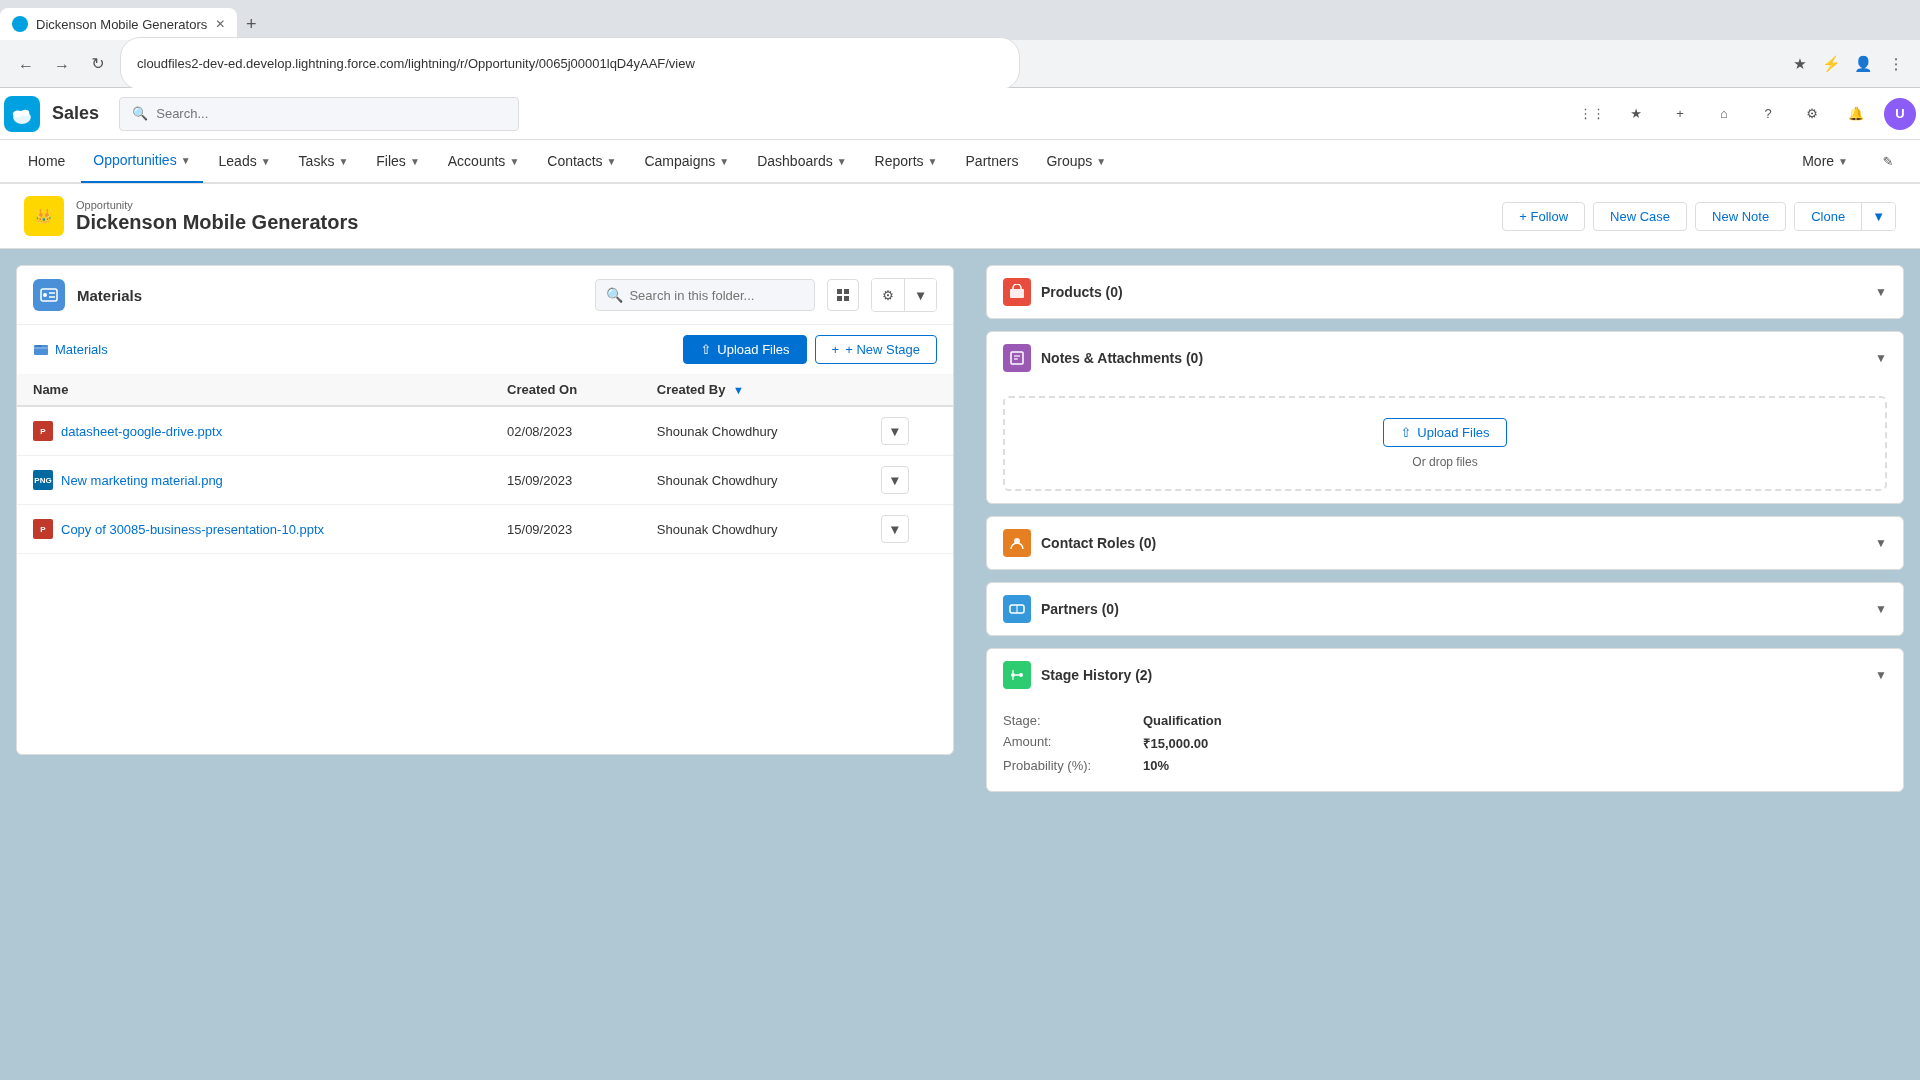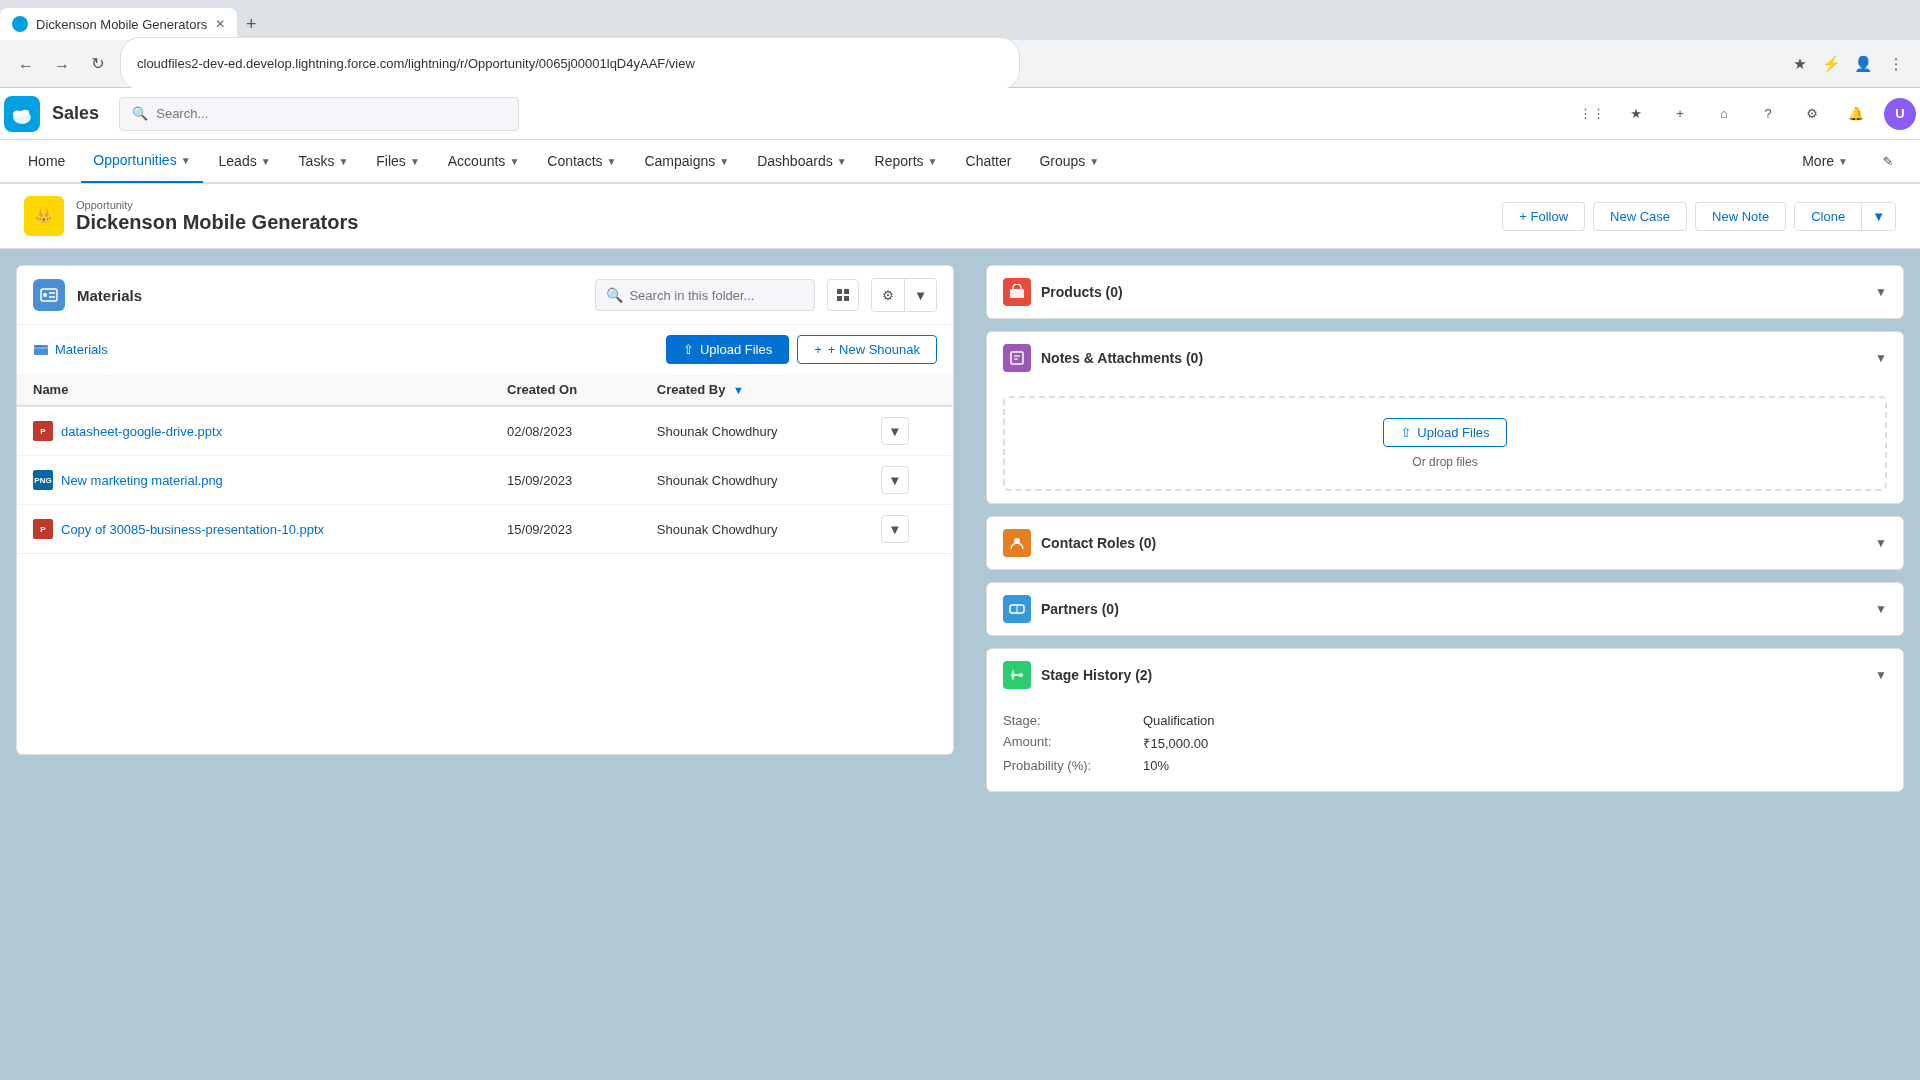--- a/index.html
+++ b/index.html
@@ -90,21 +90,21 @@
     .sf-partners-icon { background: #3498db; }
     .sf-stage-icon { background: #2ecc71; }
 
     .sf-upload-area { margin: 12px 16px; border: 2px dashed #ddd; border-radius: 6px; padding: 20px; display: flex; flex-direction: column; align-items: center; gap: 8px; cursor: pointer; }
     .sf-upload-area-btn { display: flex; align-items: center; gap: 6px; padding: 6px 16px; border-radius: 4px; font-size: 13px; cursor: pointer; background: #fff; color: #0070d2; border: 1px solid #0070d2; }
     .sf-upload-area-text { font-size: 12px; color: #666; }
 
     .sf-stage-body { padding: 12px 16px; }
     .sf-stage-row { display: flex; margin-bottom: 6px; }
     .sf-stage-label { width: 140px; font-size: 13px; color: #666; }
-    .sf-stage-value { font-size: 13px; color: #333; font-weight: 400; }
+    .sf-stage-value { font-size: 13px; color: #333; font-weight: 700; }
 
     .empty-space { height: 200px; }
   </style>
 </head>
 <body>
 
 <div class="browser-chrome">
   <div class="tab-bar">
     <div class="tab">
       <div class="tab-favicon"></div>
@@ -188,21 +188,21 @@
     </div>
     <div class="sf-nav-item">
       <span>Dashboards</span>
       <span class="chevron">▼</span>
     </div>
     <div class="sf-nav-item">
       <span>Reports</span>
       <span class="chevron">▼</span>
     </div>
     <div class="sf-nav-item">
-      <span>Chatter</span>
+      <span>Partners</span>
     </div>
     <div class="sf-nav-item">
       <span>Groups</span>
       <span class="chevron">▼</span>
     </div>
     <div class="sf-nav-item sf-nav-more">
       <span>More</span>
       <span class="chevron">▼</span>
     </div>
     <div style="margin-left:8px;" class="sf-icon-btn">✎</div>
@@ -274,21 +274,21 @@
             </svg>
             <span>Materials</span>
           </a>
           <div class="sf-files-actions">
             <button class="sf-upload-btn">
               <span>⇧</span>
               <span>Upload Files</span>
             </button>
             <button class="sf-folder-btn">
               <span>+</span>
-              <span>+ New Shounak</span>
+              <span>+ New Stage</span>
             </button>
           </div>
         </div>
 
         <table class="sf-files-table">
           <thead>
             <tr>
               <th>Name</th>
               <th>Created On</th>
               <th>

